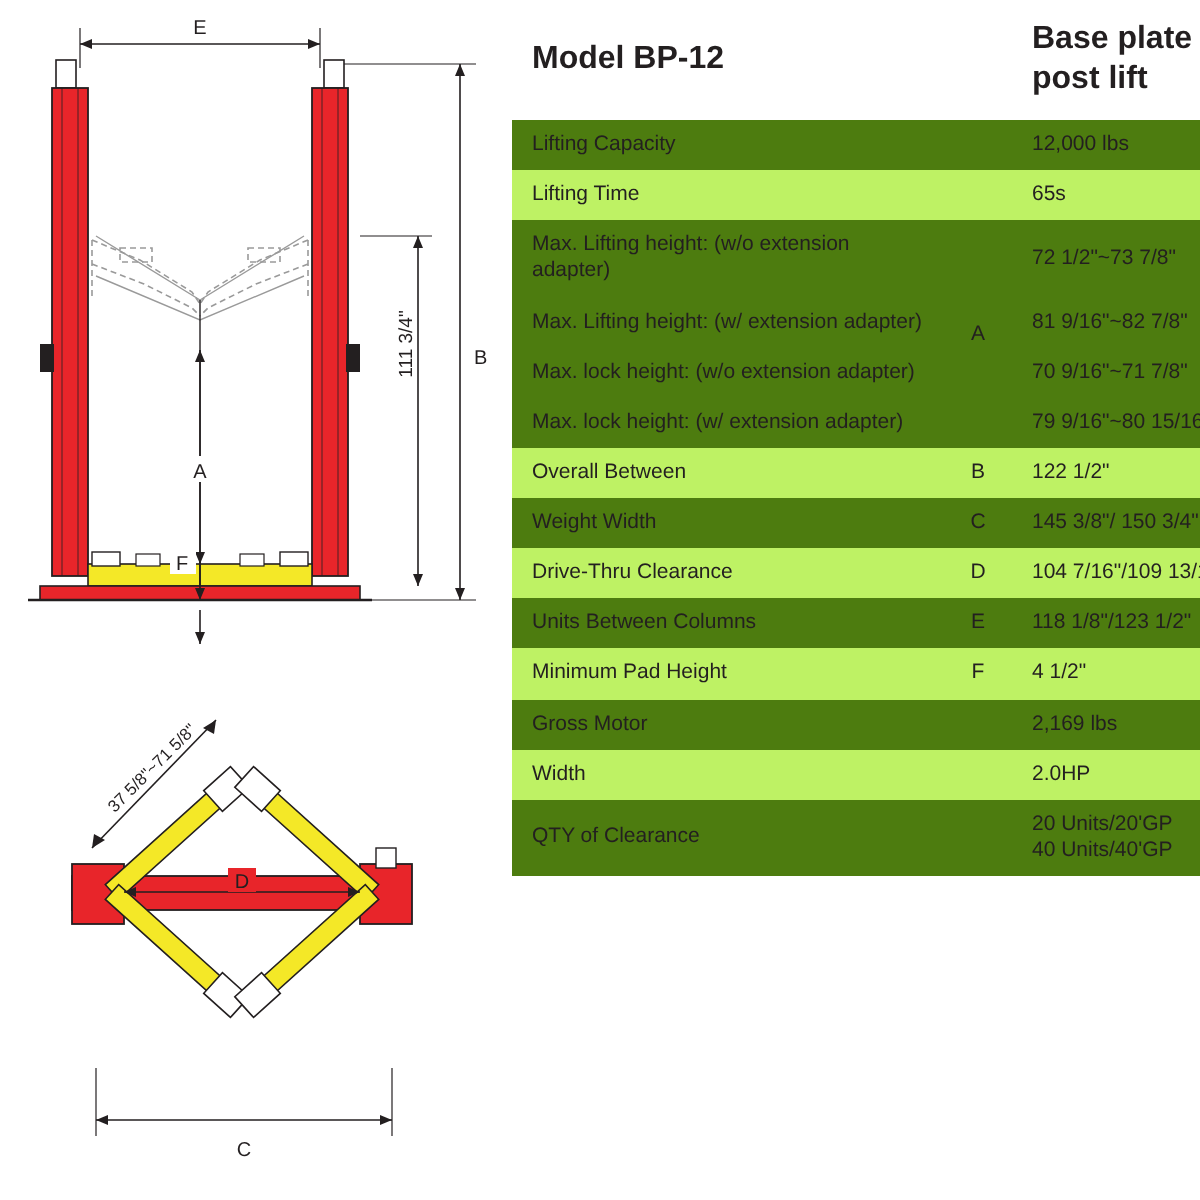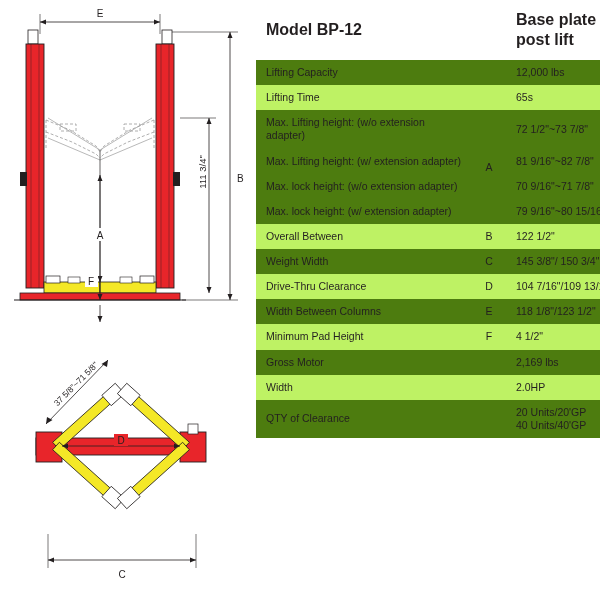--- a/index.html
+++ b/index.html
@@ -273,21 +273,21 @@
           <td class="c-label">Weight Width</td>
           <td class="c-key">C</td>
           <td class="c-value">145 3/8"/ 150 3/4"</td>
         </tr>
         <tr class="plain">
           <td class="c-label">Drive-Thru Clearance</td>
           <td class="c-key">D</td>
           <td class="c-value">104 7/16"/109 13/16"</td>
         </tr>
         <tr class="shaded">
-          <td class="c-label">Width Between Columns</td>
+          <td class="c-label">Units Between Columns</td>
           <td class="c-key">E</td>
           <td class="c-value">118 1/8"/123 1/2"</td>
         </tr>
         <tr class="plain">
           <td class="c-label">Minimum Pad Height</td>
           <td class="c-key">F</td>
           <td class="c-value">4 1/2"</td>
         </tr>
         <tr class="shaded">
           <td class="c-label">Gross Motor</td>

